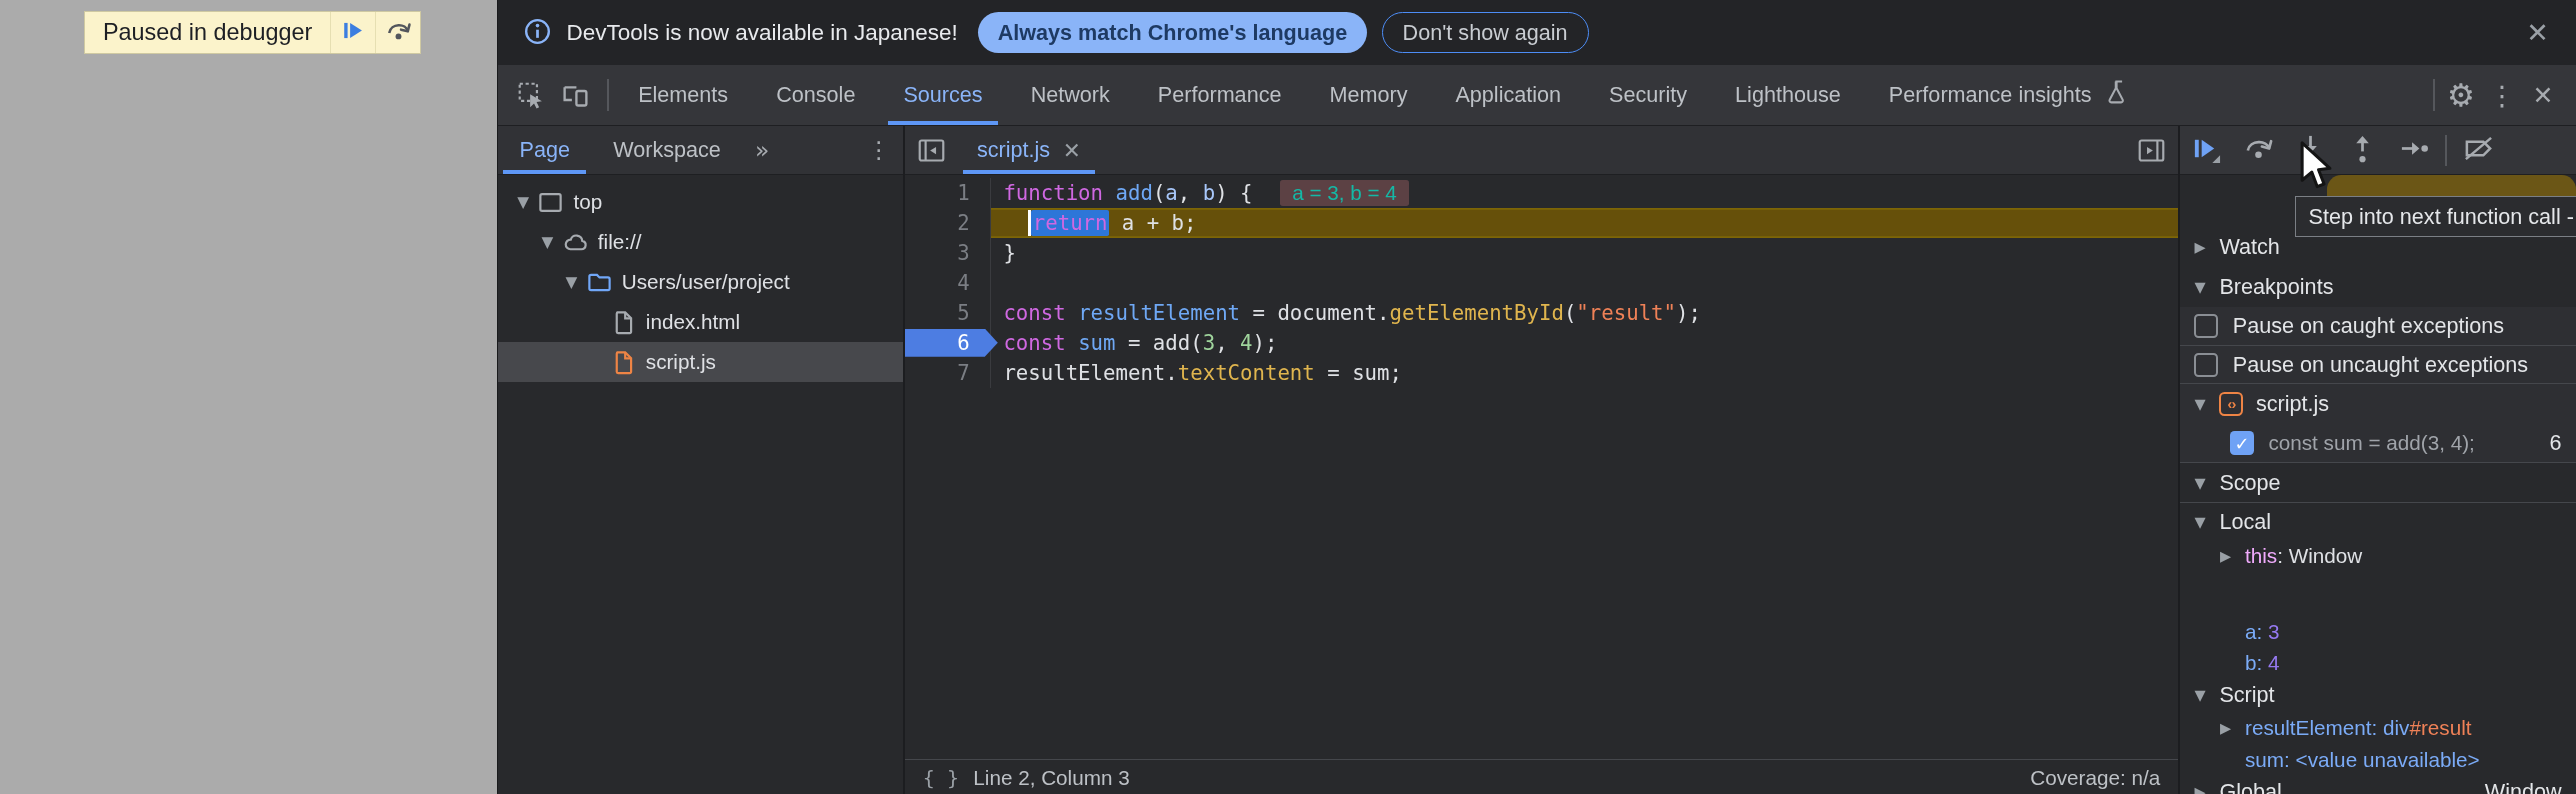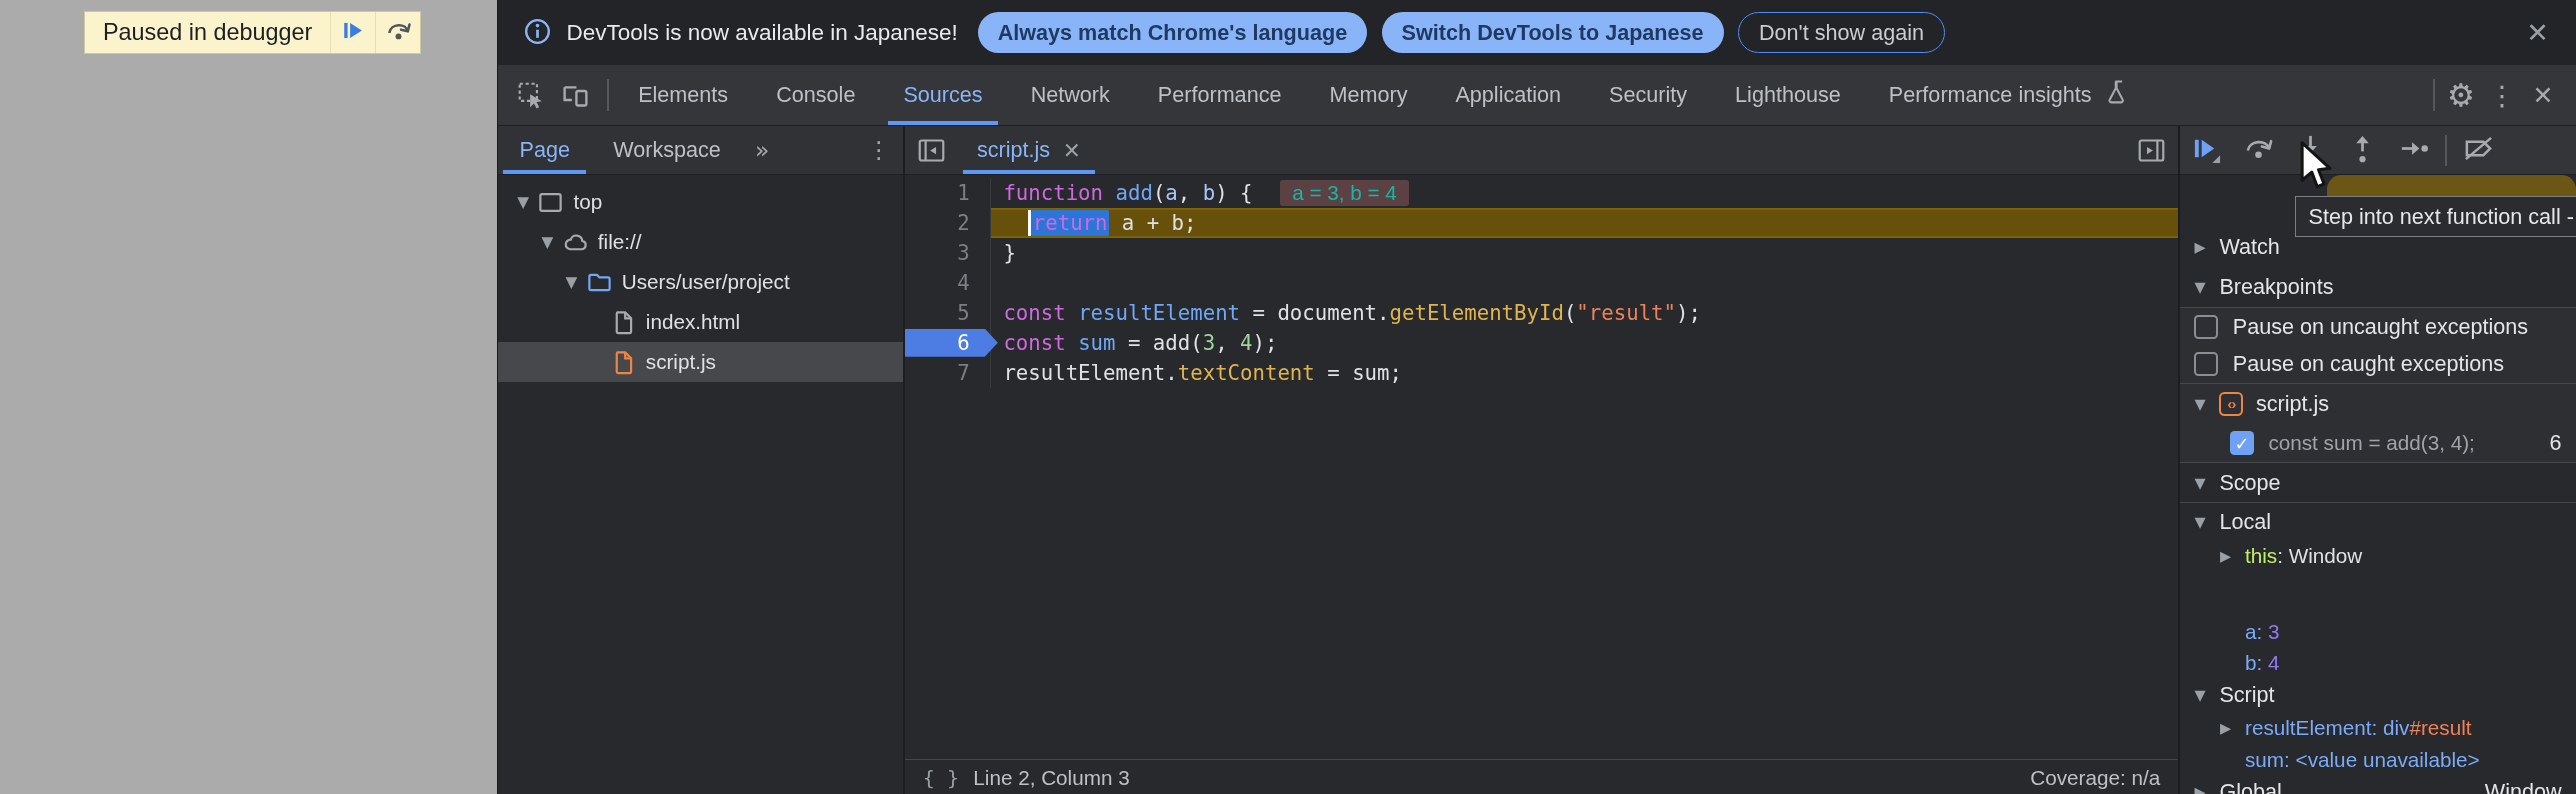--- a/index.html
+++ b/index.html
@@ -112,21 +112,21 @@
   .s-right { margin-left:auto; padding-right:14.4px; }
   .checkbox { width:24px; height:24px; border-radius:4.5px; margin-right:14.4px; flex:none; cursor:pointer;
               display:flex; align-items:center; justify-content:center; }
   .checkbox.off { border:2.7px solid #8a8e94; }
   .checkbox.on { background:#6fa2f5; color:#fff; font-size:18px; font-family:"DejaVu Sans",sans-serif; }
   .js-badge { width:24px; height:24px; border:2.7px solid #ee8445; border-radius:5.4px; color:#ee8445;
               margin-right:12.6px; display:flex; align-items:center; justify-content:center;
               font-size:14.4px; font-weight:bold; letter-spacing:-0.9px; flex:none; }
   .bp-code { color:#a0a4aa; font-size:20.7px; white-space:nowrap; }
   .sv { font-size:20.7px; white-space:nowrap; }
-  .tk-dim{color:#bef264;} .tk-name{color:#7babf7;} .tk-violet{color:#9579f0;} .tk-orange{color:#ef8157;}
+  .tk-dim{color:#f0abfc;} .tk-name{color:#7babf7;} .tk-violet{color:#9579f0;} .tk-orange{color:#ef8157;}
 </style>
 </head>
 <body>
 
 <div class="page-area">
   <div class="paused-banner">
     <div class="pb-label">Paused in debugger</div>
     <div class="pb-btn">
       <span>
         <svg viewBox="0 0 32 32" width="27" height="27">
@@ -153,21 +153,20 @@
     <span>
       <svg viewBox="0 0 32 32" width="29" height="29" fill="none">
           <circle cx="16" cy="16" r="12.5" stroke="#8ab4f8" stroke-width="2.6"></circle>
           <line x1="16" y1="14" x2="16" y2="23" stroke="#8ab4f8" stroke-width="3"></line>
           <circle cx="16" cy="9.5" r="2" fill="#8ab4f8"></circle>
         </svg>
     </span>
     <span class="msg">DevTools is now available in Japanese!</span>
     <span id="infobar-buttons" style="display:flex; gap:14.4px;">
         <div class="ib-btn filled">Always match Chrome's language</div>
-        <div class="ib-btn filled">Switch DevTools to Japanese</div>
         <div class="ib-btn outline">Don't show again</div>
       </span>
     <span class="ib-close">✕</span>
   </div>
 
   <div class="tabbar">
     <div class="tb-icons">
       <div class="tb-iconbtn">
         <svg viewBox="0 0 32 32" fill="none" stroke="currentColor" stroke-width="2.4">
             <rect x="3" y="3" width="19" height="19" stroke-dasharray="3.5 3"></rect>
@@ -402,27 +401,27 @@
       <div class="paused-pill"></div>
       <div class="dbg-rows" id="dbg-rows">
           <div class="srow" style="height: 40px;">
             <span class="s-arrow">▶</span>
             <span class="s-label">Watch</span>
           </div>
           <div class="srow" style="height: 40px;">
             <span class="s-arrow">▼</span>
             <span class="s-label">Breakpoints</span>
           </div>
+          <div class="srow bg" style="height: 38px; padding-left: 14.4px;">
+            <span class="checkbox off"></span>
+            <span class="s-label">Pause on caught exceptions</span>
+          </div>
           <div class="srow bg bt" style="height: 38px; padding-left: 14.4px;">
             <span class="checkbox off"></span>
             <span class="s-label">Pause on uncaught exceptions</span>
-          </div>
-          <div class="srow bg" style="height: 38px; padding-left: 14.4px;">
-            <span class="checkbox off"></span>
-            <span class="s-label">Pause on caught exceptions</span>
           </div>
           <div class="srow bg bt" style="height: 41px;">
             <span class="s-arrow">▼</span>
             <span class="js-badge">‹›</span>
             <span class="s-label">script.js</span>
           </div>
           <div class="srow bg" style="height: 38px; padding-left: 50px;">
             <span class="checkbox on">✓</span>
             <span class="bp-code">const sum = add(3, 4);</span>
             <span class="s-right">6</span>

